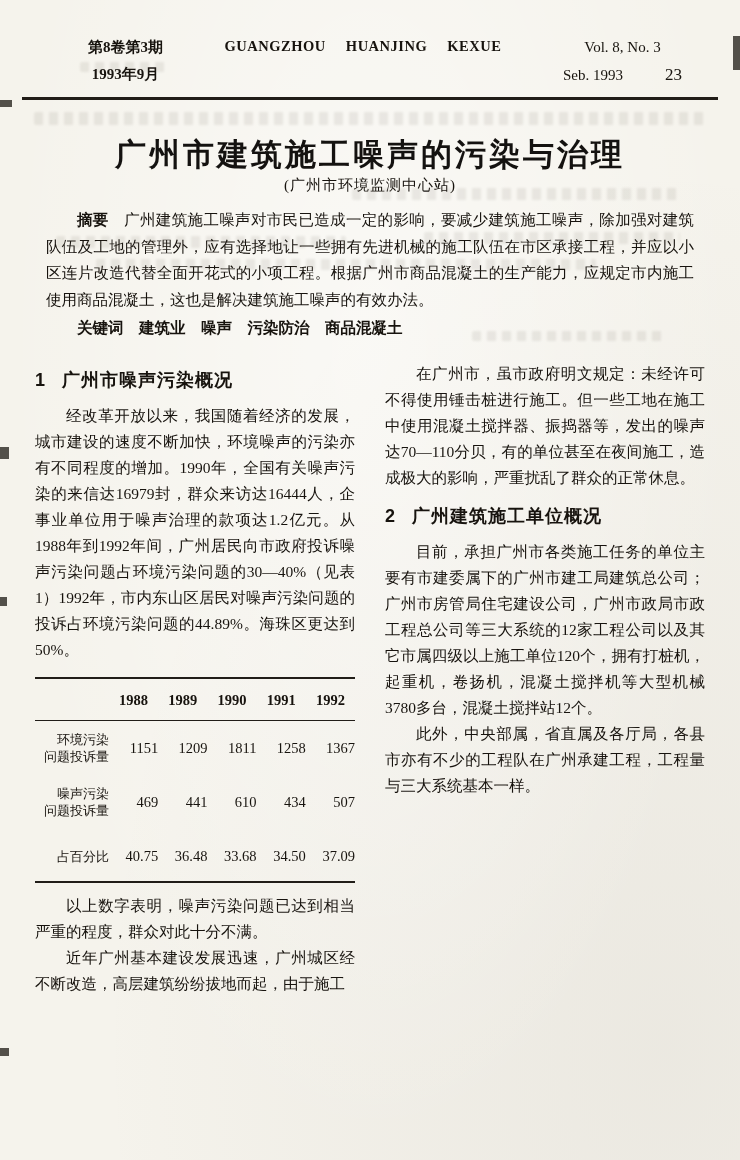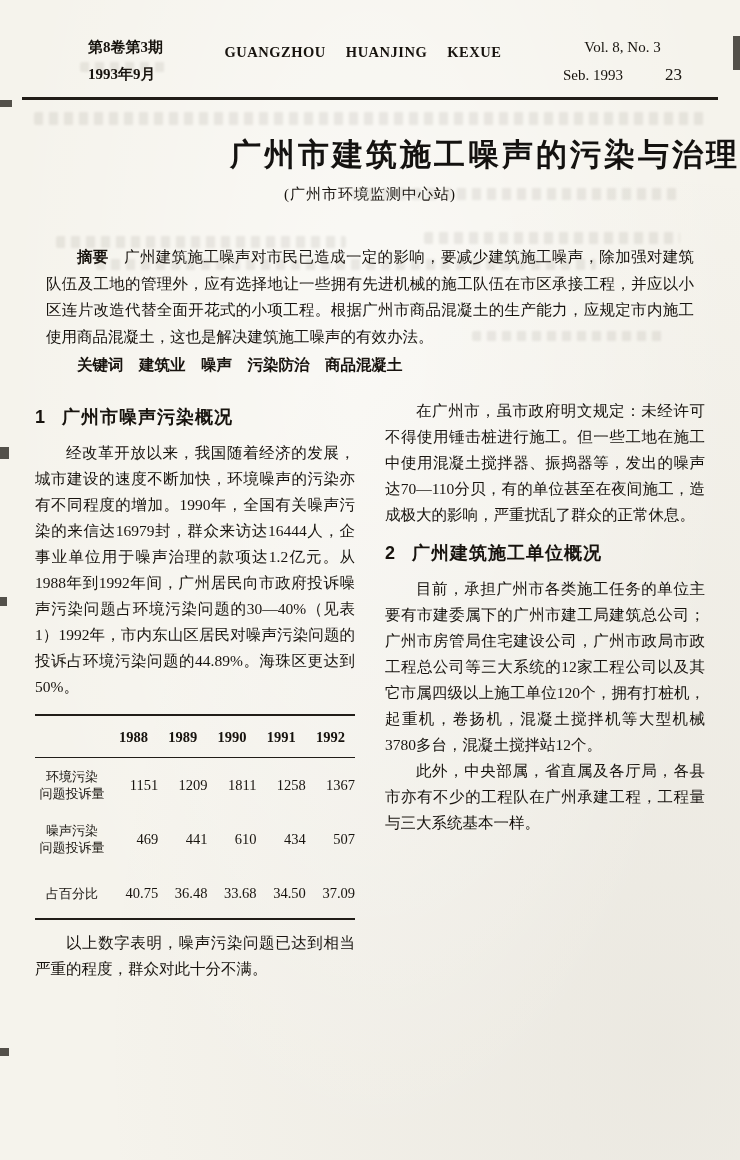--- a/index.html
+++ b/index.html
@@ -13,42 +13,42 @@
       radial-gradient(ellipse at 90% 90%, rgba(120,110,95,.08), rgba(120,110,95,0) 60%);
     overflow:hidden;
     color:#17130e;
     font-family:"Liberation Serif","DejaVu Serif",serif;
   }
   
   .jheader{
     display:flex;justify-content:space-between;align-items:flex-start;
     padding:34px 58px 0 88px;
   }
-  .h-left{font-size:15px;line-height:27px;font-weight:bold;text-align:left;}
+  .h-left{font-size:15px;line-height:27px;font-weight:bold;text-align:center;}
   .h-center{text-align:center;margin-top:-2px;}
   .j-title{
     font-size:27px;font-weight:bold;letter-spacing:20px;margin-left:20px;
     font-family:"Liberation Serif","DejaVu Serif",serif;
   }
-  .j-pinyin{font-size:14.5px;font-weight:bold;word-spacing:16px;margin-top:12px;letter-spacing:.5px;}
+  .j-pinyin{font-size:14.5px;font-weight:bold;word-spacing:16px;margin-top:6px;letter-spacing:.5px;}
   .h-right{font-size:15px;line-height:27px;text-align:center;}
   .h-right-row2{display:flex;align-items:baseline;justify-content:center;}
   .pageno{font-size:17px;margin-left:42px;}
   .rule{height:3px;background:#211d18;margin:8px 22px 0 22px;box-shadow:0 4px 0 -3px rgba(33,29,24,.35);}
   
   .art-title{
-    margin:34px 0 0 0;text-align:right;
+    margin:34px 0 0 0;text-align:center;
     font-family:"Liberation Sans","DejaVu Sans",sans-serif;
     font-size:31px;font-weight:900;letter-spacing:3px;color:#141210;
   }
   .author{text-align:center;margin-top:32px;font-size:17px;letter-spacing:2px;}
-  .affil{text-align:center;margin-top:9px;font-size:15px;letter-spacing:1px;}
+  .affil{text-align:center;font-size:15px;letter-spacing:1px;}
   
   .abstract{
-    margin:40px 46px 0 46px;font-size:15.5px;line-height:26.5px;
+    margin:12px 46px 0 46px;font-size:15.5px;line-height:26.5px;
     text-align:justify;text-indent:2em;
   }
   .abstract b{font-family:"Liberation Sans","DejaVu Sans",sans-serif;margin-right:1em;}
   .keywords{
     margin:2px 46px 0 46px;font-size:15.5px;line-height:26px;
     text-indent:2em;font-weight:bold;
   }
   .keywords b{font-family:"Liberation Sans","DejaVu Sans",sans-serif;margin-right:1em;}
   
   .cols{
@@ -72,21 +72,21 @@
     font-size:14px;font-weight:800;margin:0 0 7px 2px;letter-spacing:.5px;
   }
   .tcaption .tcap-label{margin-right:12px;}
   table.t1{width:100%;border-collapse:collapse;border-top:2.5px solid #211d18;border-bottom:2.5px solid #211d18;}
   table.t1 th,table.t1 td{padding:0;font-weight:normal;}
   table.t1 thead th{
     font-size:14.5px;font-weight:bold;padding:8px 0 7px 0;
     border-bottom:1.5px solid #211d18;text-align:center;
   }
   table.t1 td.rowlabel{
-    width:74px;font-size:13px;line-height:17px;text-align:center;padding:10px 0;
+    width:74px;font-size:13px;line-height:17px;text-align:right;padding:10px 0;
   }
   table.t1 td.val{font-size:14.5px;text-align:right;}
   table.t1 tr.pct td{padding-top:14px;padding-bottom:12px;}
   
   .smudge{
     position:absolute;border-radius:2px;pointer-events:none;
     background:repeating-linear-gradient(90deg, rgba(85,75,62,.55) 0 9px, rgba(85,75,62,0) 9px 15px);
     opacity:.17;filter:blur(1px);
   }
   .edgemark{position:absolute;background:#2a2722;opacity:.8;pointer-events:none;}
@@ -174,20 +174,21 @@
               <td class="val">36.48</td>
               <td class="val">33.68</td>
               <td class="val">34.50</td>
               <td class="val">37.09</td>
             </tr>
           </tbody>
         </table>
       </div>
 
       <p class="indent">以上数字表明，噪声污染问题已达到相当严重的程度，群众对此十分不满。</p>
+      <p class="indent">近年广州基本建设发展迅速，广州城区经不断改造，高层建筑纷纷拔地而起，由于施工</p>
     </div>
 
     <div class="col right-col">
       <p class="indent">在广州市，虽市政府明文规定：未经许可不得使用锤击桩进行施工。但一些工地在施工中使用混凝土搅拌器、振捣器等，发出的噪声达70—110分贝，有的单位甚至在夜间施工，造成极大的影响，严重扰乱了群众的正常休息。</p>
       <h2 class="sec"><span class="secnum">2</span><span>广州建筑施工单位概况</span></h2>
       <p class="indent">目前，承担广州市各类施工任务的单位主要有市建委属下的广州市建工局建筑总公司；广州市房管局住宅建设公司，广州市政局市政工程总公司等三大系统的12家工程公司以及其它市属四级以上施工单位120个，拥有打桩机，起重机，卷扬机，混凝土搅拌机等大型机械3780多台，混凝土搅拌站12个。</p>
       <p class="indent">此外，中央部属，省直属及各厅局，各县市亦有不少的工程队在广州承建工程，工程量与三大系统基本一样。</p>
     </div>
 
   </div>

